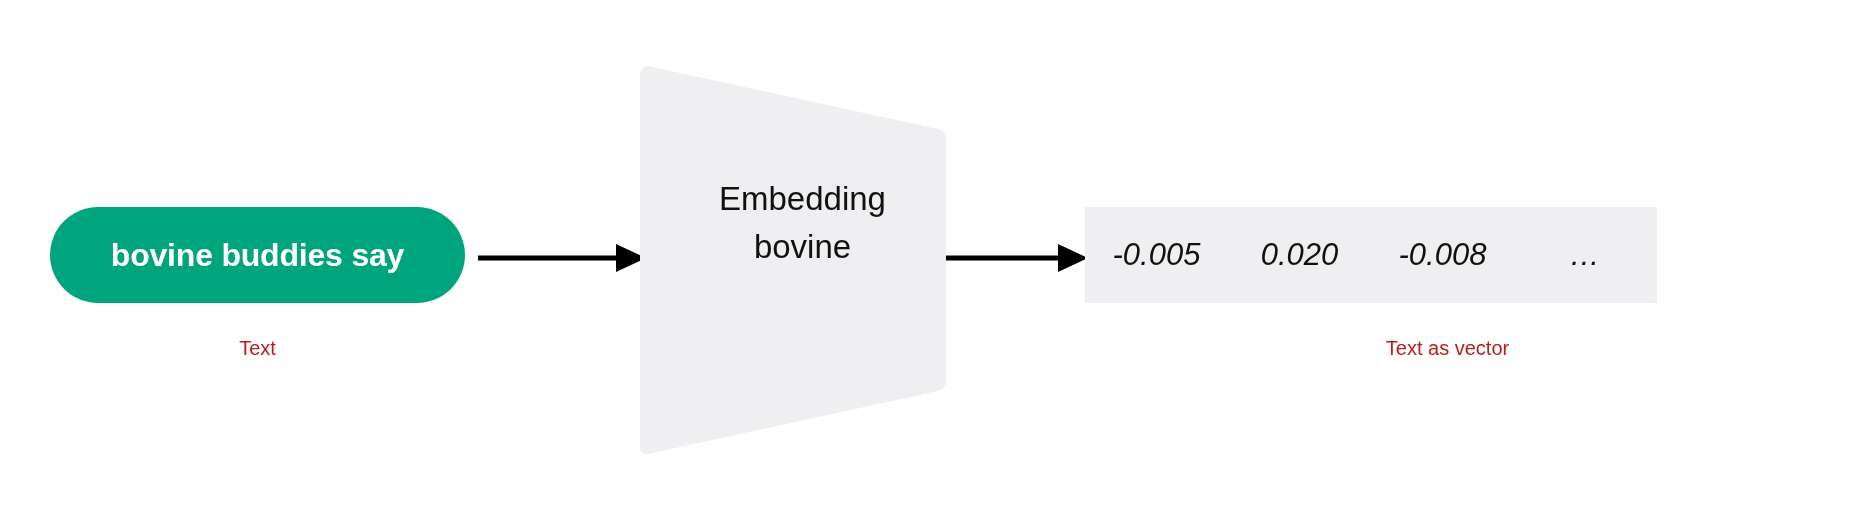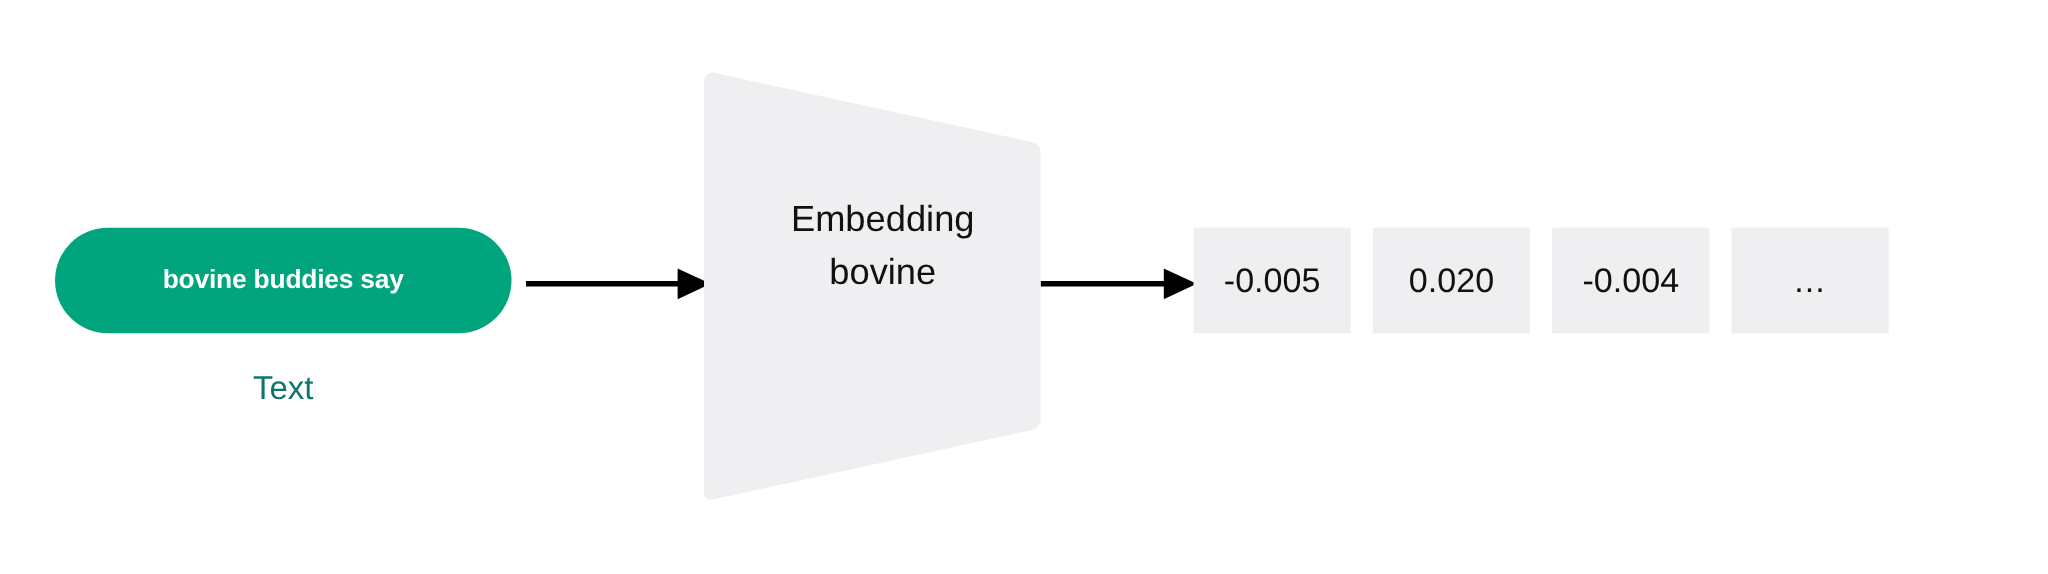--- a/index.html
+++ b/index.html
@@ -29,30 +29,30 @@
     height: 96px;
     background: #00A57E;
     border-radius: 48px;
     display: flex;
     align-items: center;
     justify-content: center;
     box-sizing: border-box;
   }
   .text-pill-label {
     color: #ffffff;
-    font-size: 24px;
+    font-size: 32px;
     font-weight: bold;
     letter-spacing: -0.2px;
     white-space: nowrap;
   }
 
   .caption {
     position: absolute;
-    font-size: 30px;
-    color: #0f766e;
+    font-size: 20px;
+    color: #b91c1c;
     text-align: center;
     white-space: nowrap;
   }
   .caption-text {
     left: 50px;
     top: 337px;
     width: 415px;
   }
   .caption-vector {
     left: 1085px;
@@ -89,21 +89,22 @@
     margin-left: 10px;
   }
 
   
   .vector-row {
     position: absolute;
     left: 1085px;
     top: 207px;
     height: 96px;
     display: flex;
-    gap: 20px;
+    gap: 0;
+    font-style: italic;
   }
   .vector-cell {
     width: 143px;
     height: 96px;
     background: #EFEFF1;
     display: flex;
     align-items: center;
     justify-content: center;
     font-size: 31px;
     color: #111111;
@@ -149,20 +150,21 @@
   </div>
 
   <div class="vector-row">
     <div class="vector-cell">
       <span>-0.005</span>
     </div>
     <div class="vector-cell">
       <span>0.020</span>
     </div>
     <div class="vector-cell">
-      <span>-0.004</span>
+      <span>-0.008</span>
     </div>
     <div class="vector-cell ellipsis">
       <span>...</span>
     </div>
   </div>
+  <div class="caption caption-vector">Text as vector</div>
 
 </div>
 
 </body></html>

